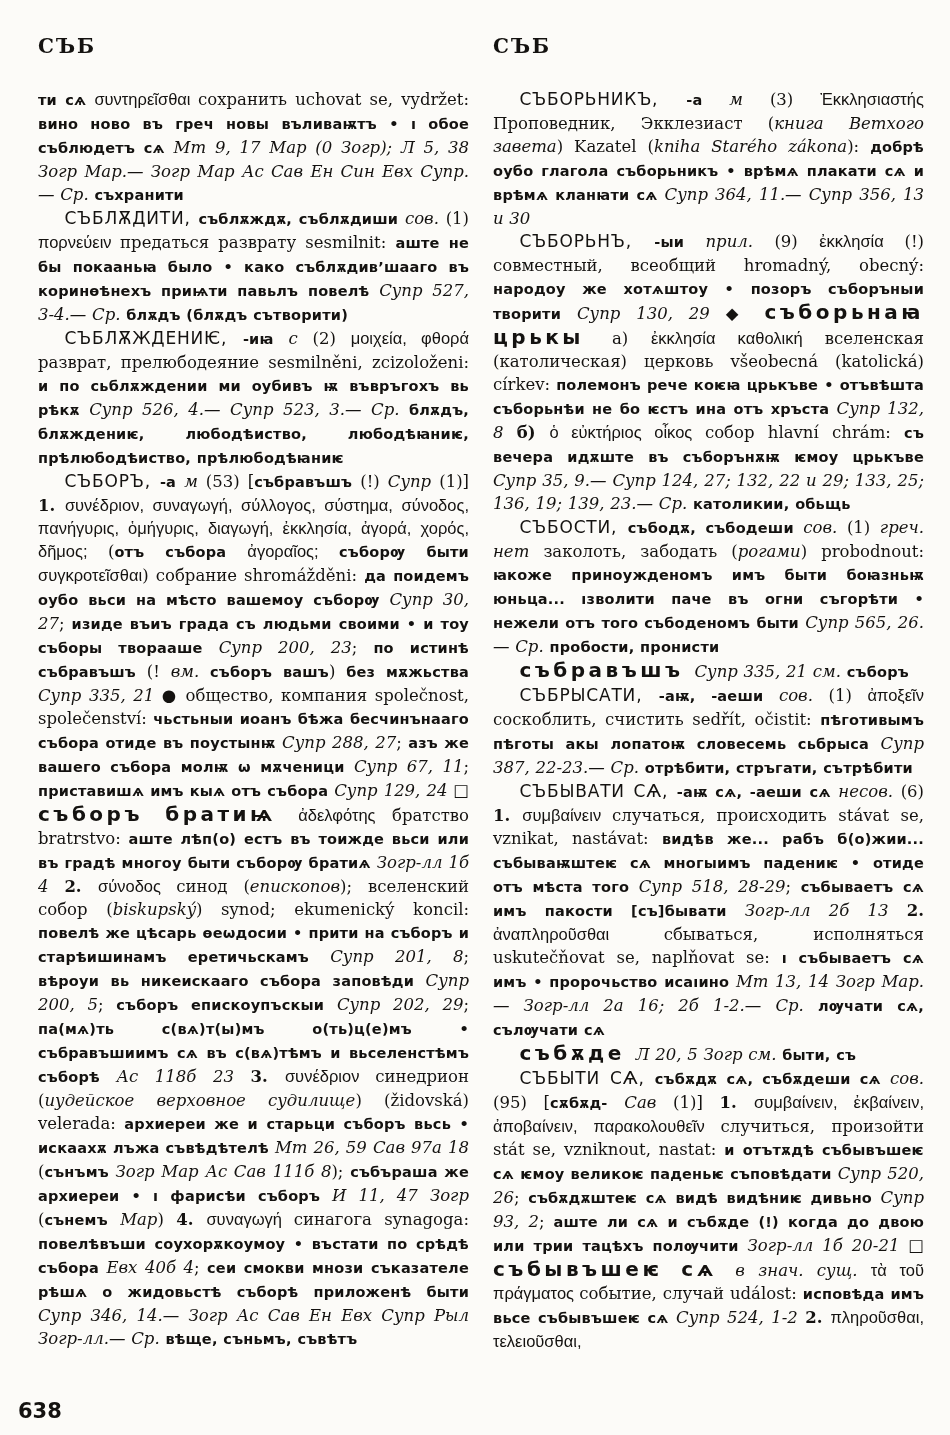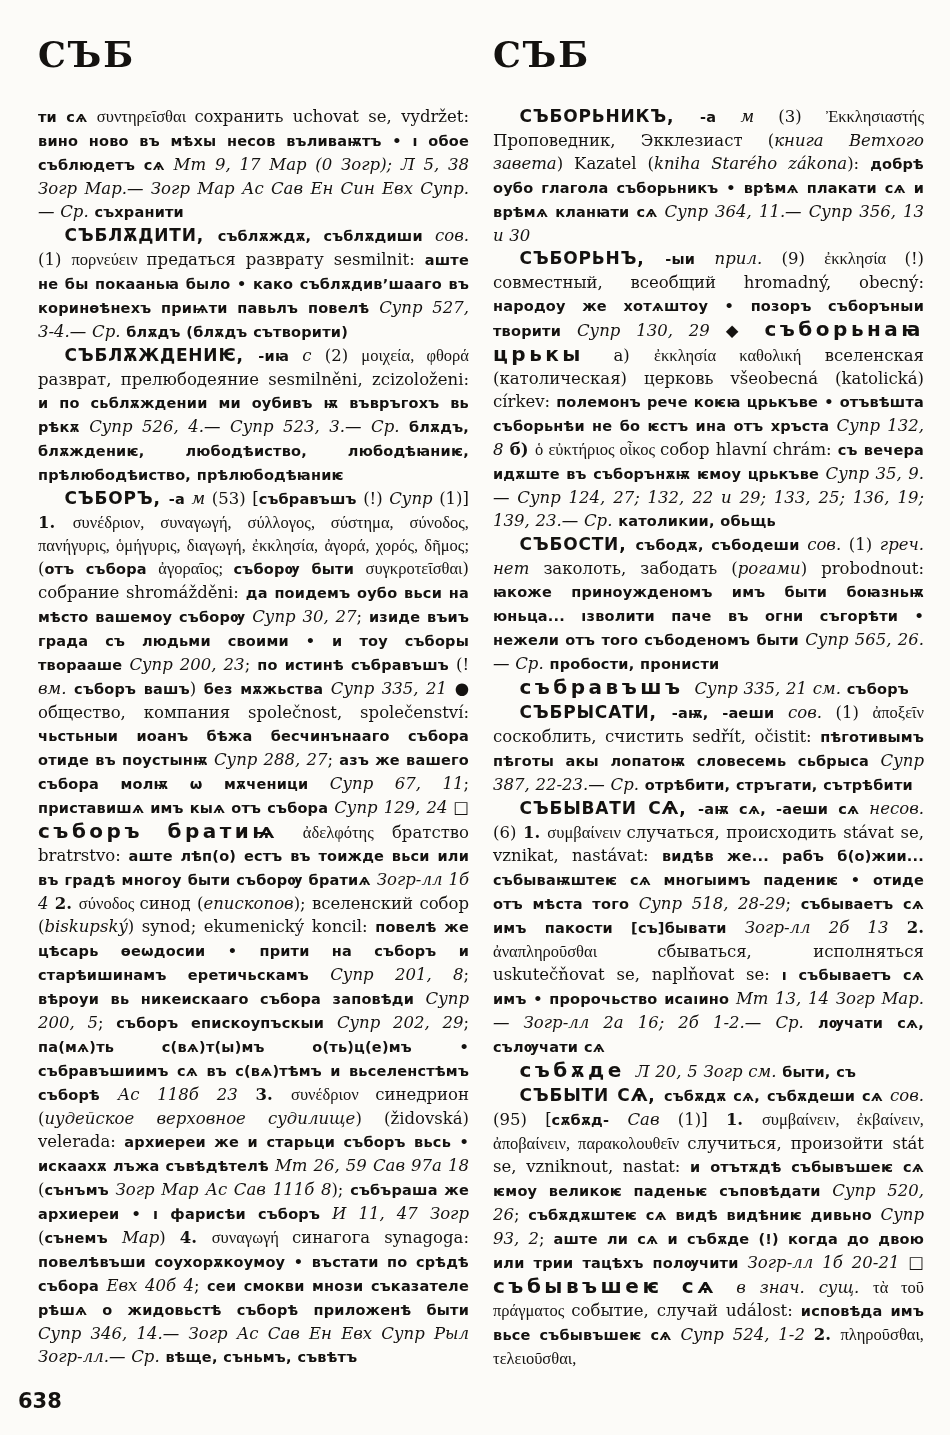--- a/index.html
+++ b/index.html
@@ -22,73 +22,73 @@
     display:flex;
     gap:24px;
   }
   .col{
     width:433px;
     box-sizing:border-box;
   }
   .col-header{
     font-family:"DejaVu Serif", serif;
     font-weight:bold;
-    font-size:35px;
+    font-size:20px;
     letter-spacing:2px;
     margin:0 0 30px 0;
   }
   .para{
     text-align:justify;
     font-size:16.5px;
     line-height:23px;
     margin:0;
     word-spacing:0.5px;
   }
   .para.indent{ text-indent:1.6em; }
   
   .seg-h{  
     font-family:"DejaVu Sans", sans-serif;
-    font-weight:bold;
+    font-weight:normal;
     font-size:17px;
     letter-spacing:0.8px;
   }
   .seg-o{  
     font-family:"DejaVu Sans", sans-serif;
     font-weight:bold;
     font-size:14.5px;
     letter-spacing:0.2px;
   }
   .seg-sp{ 
     font-family:"DejaVu Sans", sans-serif;
     font-weight:bold;
     font-size:20px;
     letter-spacing:3.5px;
   }
   .seg-n{ }
   .seg-i{ font-style:italic; }
-  .seg-g{ font-family:Liberation Serif, serif;margin-top:16px; }
+  .seg-g{ font-family:Liberation Sans, sans-serif;margin-top:16px; }
   .seg-b{ font-weight:bold; }
   .page-number{
     position:absolute;
     left:18px;
-    bottom:22px;
+    bottom:12px;
     font-family:"DejaVu Sans", sans-serif;
     font-weight:bold;
     font-size:21px;
   }
 </style>
 </head>
 <body>
 
 <div class="page">
   <div class="cols">
     <div class="col">
       <div class="col-header">СЪБ</div>
       <div>
-          <div class="para"><span class="seg-o">ти сѧ </span><span class="seg-g">συντηρεῖσθαι </span><span class="seg-n">сохранить uchovat se, vydržet: </span><span class="seg-o">вино ново въ мѣхы несов въливаѭтъ • ı обое съблюдетъ сѧ </span><span class="seg-i">Мт 9, 17 Мар (0 Зогр); Л 5, 38 Зогр Мар.— Зогр Мар Ас Сав Ен Син Евх Супр.— Ср. </span><span class="seg-o">съхранити</span></div>
+          <div class="para"><span class="seg-o">ти сѧ </span><span class="seg-g">συντηρεῖσθαι </span><span class="seg-n">сохранить uchovat se, vydržet: </span><span class="seg-o">вино ново въ греч новы въливаѭтъ • ı обое съблюдетъ сѧ </span><span class="seg-i">Мт 9, 17 Мар (0 Зогр); Л 5, 38 Зогр Мар.— Зогр Мар Ас Сав Ен Син Евх Супр.— Ср. </span><span class="seg-o">съхранити</span></div>
           <div class="para indent"><span class="seg-h">СЪБЛѪДИТИ, </span><span class="seg-o">съблѫждѫ, съблѫдиши </span><span class="seg-i">сов. </span><span class="seg-n">(1) </span><span class="seg-g">πορνεύειν </span><span class="seg-n">предаться разврату sesmilnit: </span><span class="seg-o">аште не бы покааньꙗ было • како съблѫдив’шааго въ коринѳѣнехъ приѩти павьлъ повелѣ </span><span class="seg-i">Супр 527, 3-4.— Ср. </span><span class="seg-o">блѫдъ (блѫдъ сътворити)</span></div>
           <div class="para indent"><span class="seg-h">СЪБЛѪЖДЕНИѤ, </span><span class="seg-o">-иꙗ </span><span class="seg-i">с </span><span class="seg-n">(2) </span><span class="seg-g">μοιχεία, φθορά </span><span class="seg-n">разврат, прелюбодеяние sesmilněni, zcizoloženi: </span><span class="seg-o">и по сьблѫждении ми оубивъ ѭ въвръгохъ вь рѣкѫ </span><span class="seg-i">Супр 526, 4.— Супр 523, 3.— Ср. </span><span class="seg-o">блѫдъ, блѫждениѥ, любодѣиство, любодѣꙗниѥ, прѣлюбодѣиство, прѣлюбодѣꙗниѥ</span></div>
           <div class="para indent"><span class="seg-h">СЪБОРЪ, </span><span class="seg-o">-а </span><span class="seg-i">м </span><span class="seg-n">(53) [</span><span class="seg-o">събравъшъ </span><span class="seg-n">(!) </span><span class="seg-i">Супр </span><span class="seg-n">(1)] </span><span class="seg-b">1. </span><span class="seg-g">συνέδριον, συναγωγή, σύλλογος, σύστημα, σύνοδος, πανήγυρις, ὁμήγυρις, διαγωγή, ἐκκλησία, ἀγορά, χορός, δῆμος; </span><span class="seg-n">(</span><span class="seg-o">отъ събора </span><span class="seg-g">ἀγοραῖος; </span><span class="seg-o">съборѹ быти </span><span class="seg-g">συγκροτεῖσθαι</span><span class="seg-n">) собрание shromážděni: </span><span class="seg-o">да поидемъ оубо вьси на мѣсто вашемоу съборѹ </span><span class="seg-i">Супр 30, 27</span><span class="seg-n">; </span><span class="seg-o">изиде въиъ града съ людьми своими • и тоу съборы творааше </span><span class="seg-i">Супр 200, 23</span><span class="seg-n">; </span><span class="seg-o">по истинѣ събравъшъ </span><span class="seg-n">(! </span><span class="seg-i">вм. </span><span class="seg-o">съборъ вашъ</span><span class="seg-n">) </span><span class="seg-o">без мѫжьства </span><span class="seg-i">Супр 335, 21 </span><span class="seg-n">● общество, компания společnost, společenství: </span><span class="seg-o">чьстьныи иоанъ бѣжа бесчинънааго събора отиде въ поустынѭ </span><span class="seg-i">Супр 288, 27</span><span class="seg-n">; </span><span class="seg-o">азъ же вашего събора молѭ ѡ мѫченици </span><span class="seg-i">Супр 67, 11</span><span class="seg-n">; </span><span class="seg-o">приставишѧ имъ кыѧ отъ събора </span><span class="seg-i">Супр 129, 24 </span><span class="seg-n">□ </span><span class="seg-sp">съборъ братиѩ </span><span class="seg-g">ἀδελφότης </span><span class="seg-n">братство bratrstvo: </span><span class="seg-o">аште лѣп(о) естъ въ тоижде вьси или въ градѣ многоу быти съборѹ братиѧ </span><span class="seg-i">Зогр-лл 1б 4 </span><span class="seg-b">2. </span><span class="seg-g">σύνοδος </span><span class="seg-n">синод (</span><span class="seg-i">епископов</span><span class="seg-n">); вселенский собор (</span><span class="seg-i">biskupský</span><span class="seg-n">) synod; ekumenický koncil: </span><span class="seg-o">повелѣ же цѣсарь ѳеѡдосии • прити на съборъ и старѣишинамъ еретичьскамъ </span><span class="seg-i">Супр 201, 8</span><span class="seg-n">; </span><span class="seg-o">вѣроуи вь никеискааго събора заповѣди </span><span class="seg-i">Супр 200, 5</span><span class="seg-n">; </span><span class="seg-o">съборъ епискоупъскыи </span><span class="seg-i">Супр 202, 29</span><span class="seg-n">; </span><span class="seg-o">па(мѧ)ть с(вѧ)т(ы)мъ о(ть)ц(е)мъ • събравъшиимъ сѧ въ с(вѧ)тѣмъ и вьселенстѣмъ съборѣ </span><span class="seg-i">Ас 118б 23 </span><span class="seg-b">3. </span><span class="seg-g">συνέδριον </span><span class="seg-n">синедрион (</span><span class="seg-i">иудейское верховное судилище</span><span class="seg-n">) (židovská) velerada: </span><span class="seg-o">архиереи же и старьци съборъ вьсь • искаахѫ лъжа съвѣдѣтелѣ </span><span class="seg-i">Мт 26, 59 Сав 97а 18 </span><span class="seg-n">(</span><span class="seg-o">сънъмъ </span><span class="seg-i">Зогр Мар Ас Сав 111б 8</span><span class="seg-n">); </span><span class="seg-o">събъраша же архиереи • ı фарисѣи съборъ </span><span class="seg-i">И 11, 47 Зогр </span><span class="seg-n">(</span><span class="seg-o">сънемъ </span><span class="seg-i">Мар</span><span class="seg-n">) </span><span class="seg-b">4. </span><span class="seg-g">συναγωγή </span><span class="seg-n">синагога synagoga: </span><span class="seg-o">повелѣвъши соухорѫкоумоу • въстати по срѣдѣ събора </span><span class="seg-i">Евх 40б 4</span><span class="seg-n">; </span><span class="seg-o">сеи смокви мнози съказателе рѣшѧ о жидовьстѣ съборѣ приложенѣ быти </span><span class="seg-i">Супр 346, 14.— Зогр Ас Сав Ен Евх Супр Рыл Зогр-лл.— Ср. </span><span class="seg-o">вѣще, съньмъ, съвѣтъ</span></div>
         </div>
     </div>
     <div class="col">
       <div class="col-header">СЪБ</div>
       <div>
           <div class="para indent"><span class="seg-h">СЪБОРЬНИКЪ, </span><span class="seg-o">-а </span><span class="seg-i">м </span><span class="seg-n">(3) </span><span class="seg-g">Ἐκκλησιαστής </span><span class="seg-n">Проповедник, Экклезиаст (</span><span class="seg-i">книга Ветхого завета</span><span class="seg-n">) Kazatel (</span><span class="seg-i">kniha Starého zákona</span><span class="seg-n">): </span><span class="seg-o">добрѣ оубо глагола съборьникъ • врѣмѧ плакати сѧ и врѣмѧ кланꙗти сѧ </span><span class="seg-i">Супр 364, 11.— Супр 356, 13 и 30</span></div>
           <div class="para indent"><span class="seg-h">СЪБОРЬНЪ, </span><span class="seg-o">-ыи </span><span class="seg-i">прил. </span><span class="seg-n">(9) </span><span class="seg-g">ἐκκλησία </span><span class="seg-n">(!) совместный, всеобщий hromadný, obecný: </span><span class="seg-o">народоу же хотѧштоу • позоръ съборъныи творити </span><span class="seg-i">Супр 130, 29 </span><span class="seg-n">◆ </span><span class="seg-sp">съборьнаꙗ црькы </span><span class="seg-n">а) </span><span class="seg-g">ἐκκλησία καθολική </span><span class="seg-n">вселенская (католическая) церковь všeobecná (katolická) církev: </span><span class="seg-o">полемонъ рече коѥꙗ црькъве • отъвѣшта съборьнѣи не бо ѥстъ ина отъ хръста </span><span class="seg-i">Супр 132, 8 </span><span class="seg-b">б) </span><span class="seg-g">ὁ εὐκτήριος οἶκος </span><span class="seg-n">собор hlavní chrám: </span><span class="seg-o">съ вечера идѫште въ съборънѫѭ ѥмоу црькъве </span><span class="seg-i">Супр 35, 9.— Супр 124, 27; 132, 22 и 29; 133, 25; 136, 19; 139, 23.— Ср. </span><span class="seg-o">католикии, обьщь</span></div>

